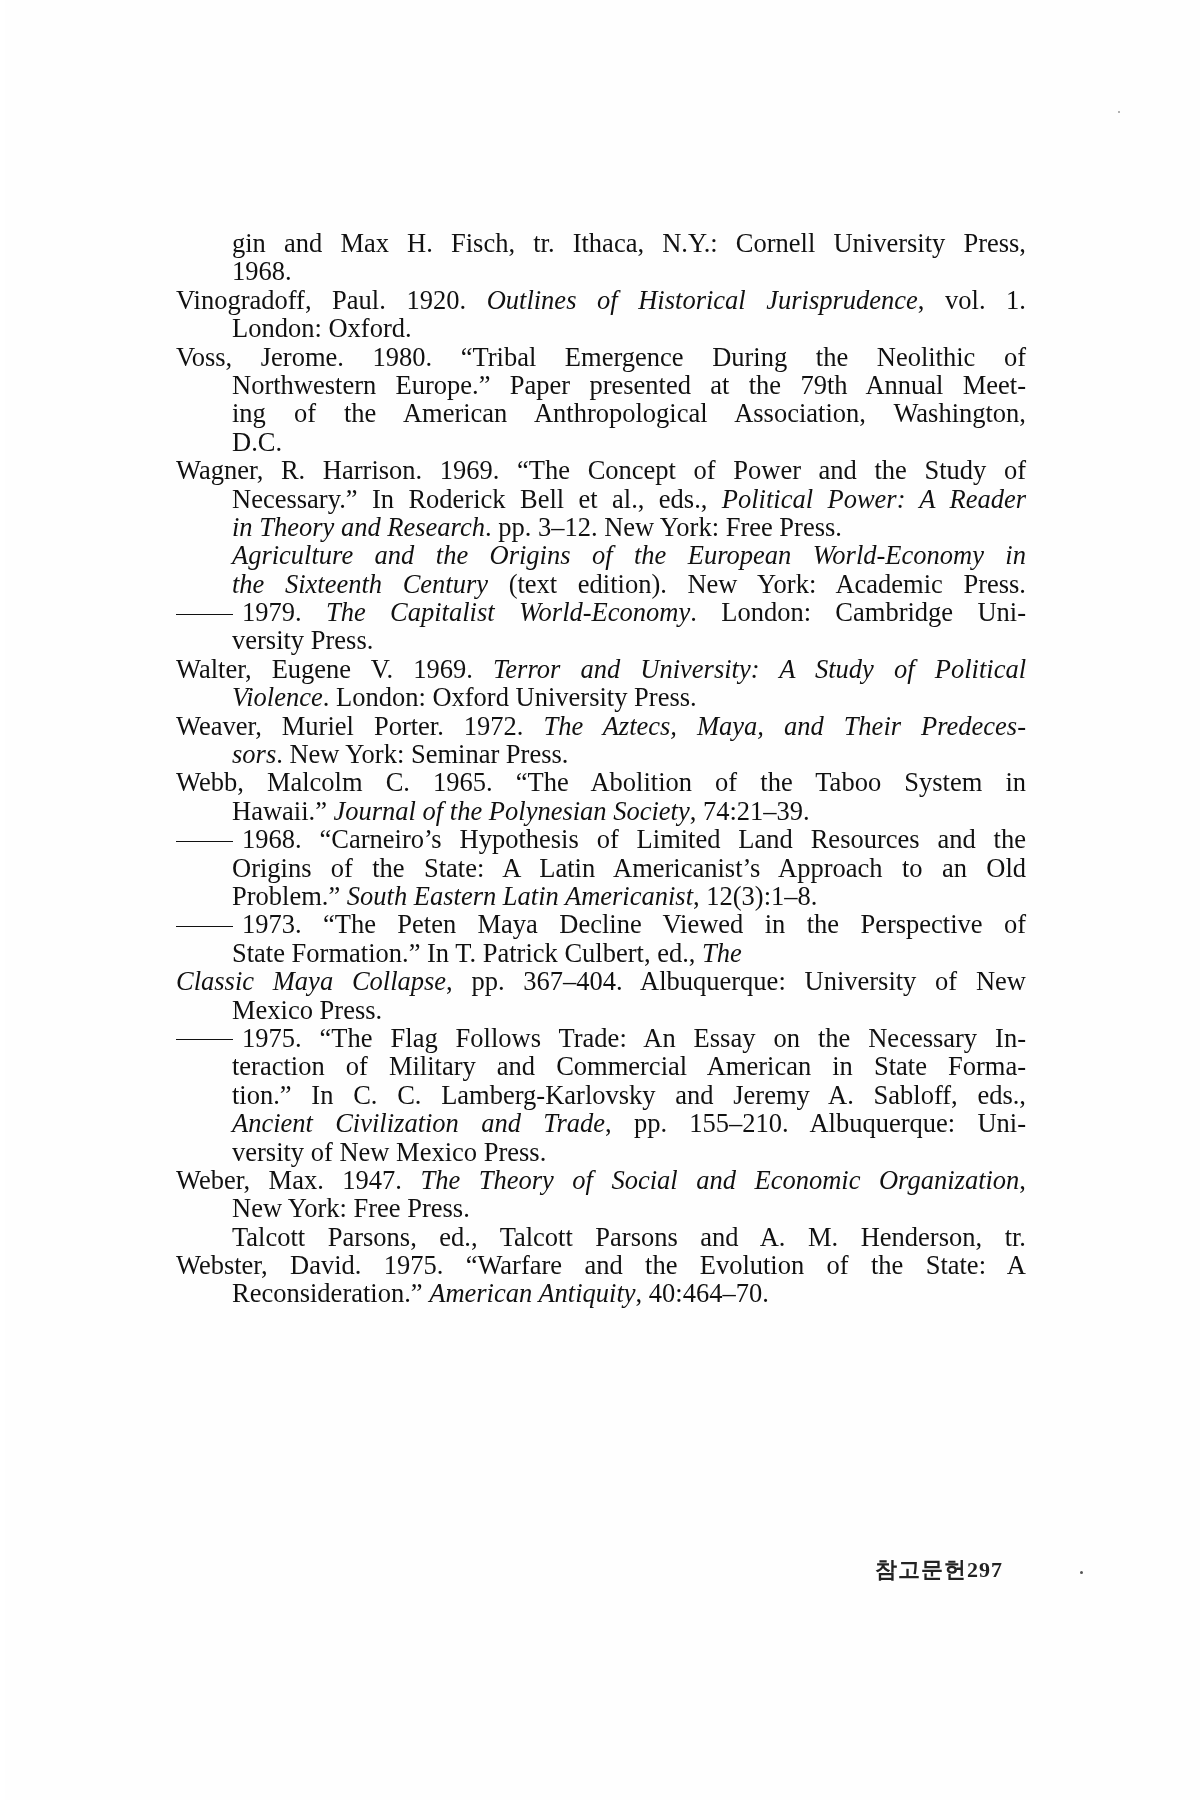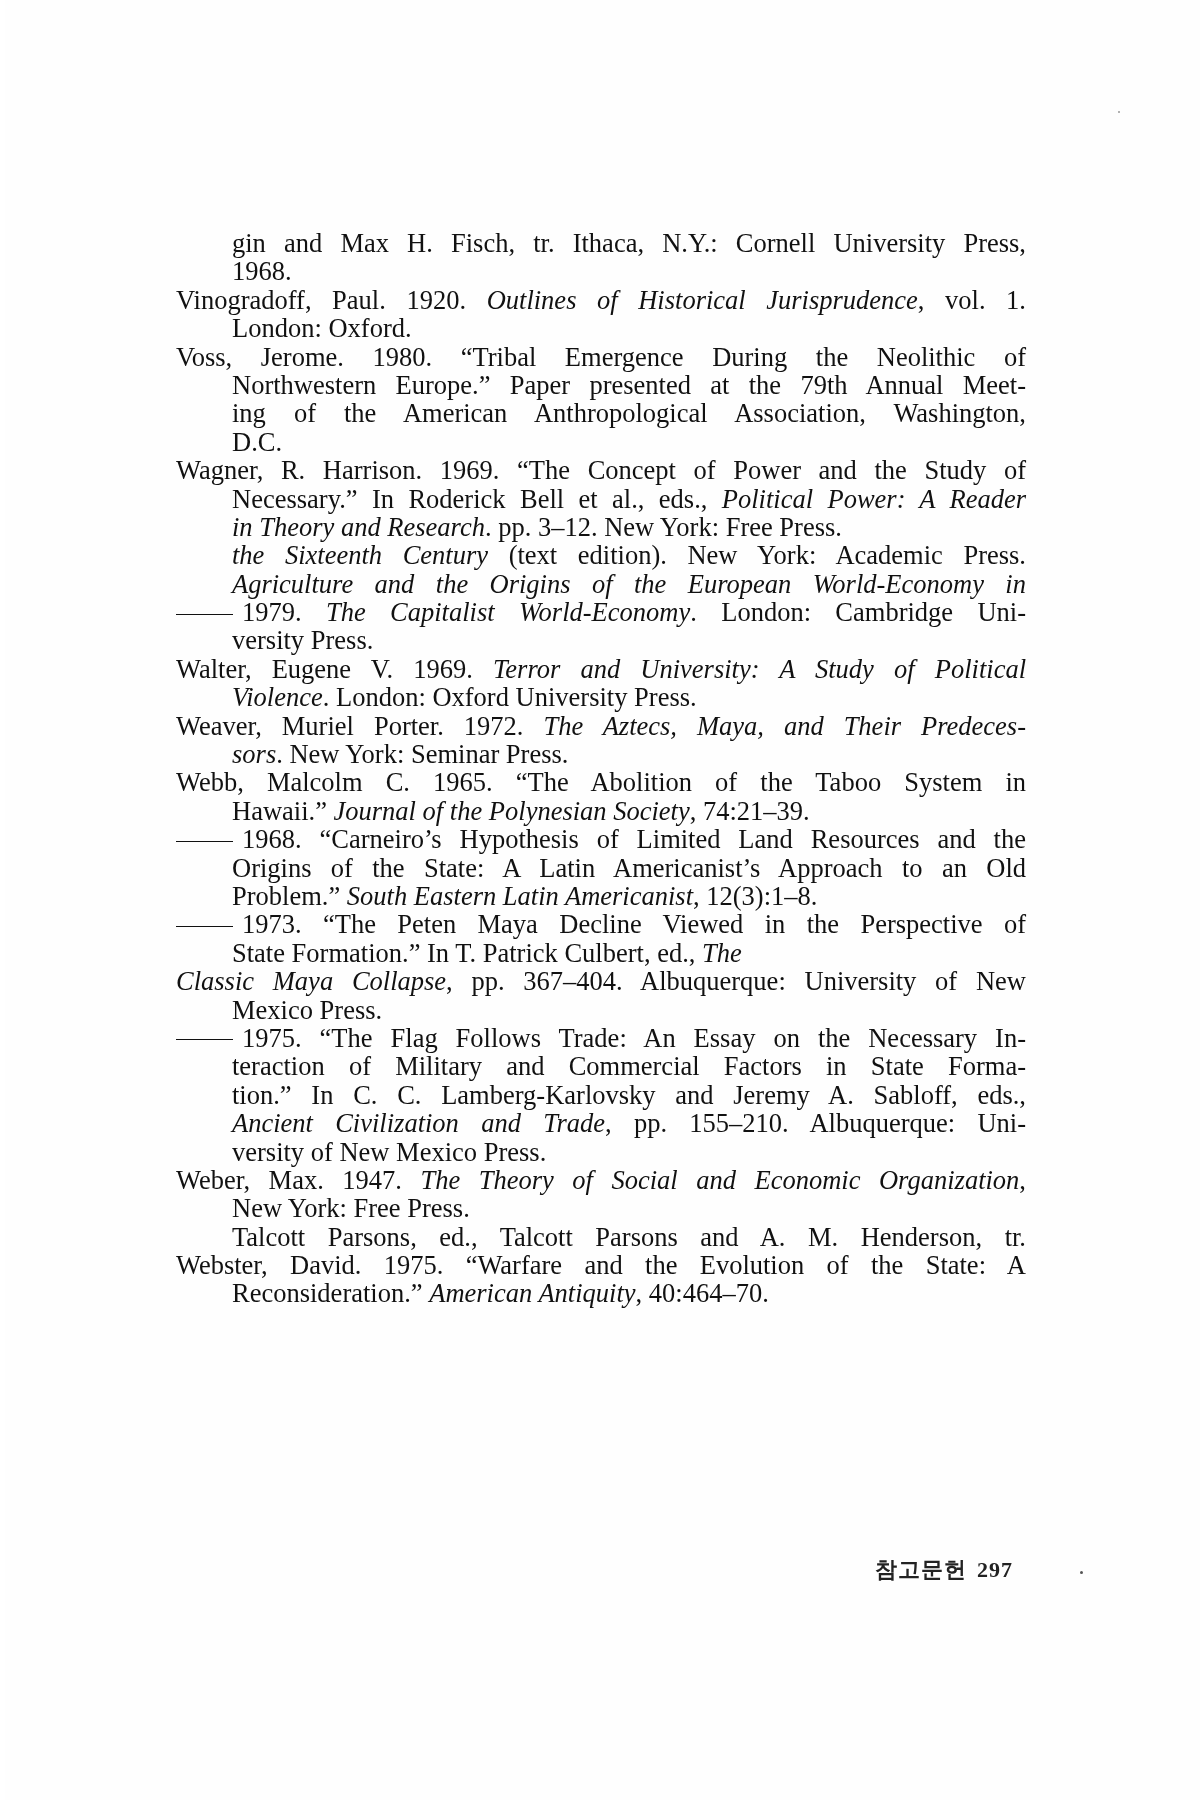--- a/index.html
+++ b/index.html
@@ -48,21 +48,20 @@
       top: 1555px;
       font-size: 22px;
       font-family: "DejaVu Sans", sans-serif;
       font-weight: bold;
       color: #222;
       letter-spacing: 1px;
     }
     .footer .pg {
       font-family: "Liberation Serif", serif;
       font-size: 22px;
-      margin-left: 10px;
     }
     .speck {
       position: absolute;
       width: 3px; height: 3px;
       background: #555;
       border-radius: 50%;
     }
     .speck.a { left: 1075px; top: 1571px; }
     .speck.b { left: 1113px; top: 111px; width: 2px; height: 2px; background: #999; }
   </style>
@@ -75,39 +74,39 @@
       <div class="line cont last"><span>1968.</span></div>
       <div class="line"><span>Vinogradoff, Paul. 1920. </span><span class="it">Outlines of Historical Jurisprudence</span><span>, vol. 1.</span></div>
       <div class="line cont last"><span>London: Oxford.</span></div>
       <div class="line"><span>Voss, Jerome. 1980. “Tribal Emergence During the Neolithic of</span></div>
       <div class="line cont"><span>Northwestern Europe.” Paper presented at the 79th Annual Meet-</span></div>
       <div class="line cont"><span>ing of the American Anthropological Association, Washington,</span></div>
       <div class="line cont last"><span>D.C.</span></div>
       <div class="line"><span>Wagner, R. Harrison. 1969. “The Concept of Power and the Study of</span></div>
       <div class="line cont"><span>Necessary.” In Roderick Bell et al., eds., </span><span class="it">Political Power: A Reader</span></div>
       <div class="line cont last"><span class="it">in Theory and Research</span><span>. pp. 3–12. New York: Free Press.</span></div>
+      <div class="line cont"><span class="it">Agriculture and the Origins of the European World-Economy in</span></div>
       <div class="line cont"><span class="it">the Sixteenth Century</span><span> (text edition). New York: Academic Press.</span></div>
-      <div class="line cont"><span class="it">Agriculture and the Origins of the European World-Economy in</span></div>
       <div class="line"><span class="dash"></span><span>1979. </span><span class="it">The Capitalist World-Economy</span><span>. London: Cambridge Uni-</span></div>
       <div class="line cont last"><span>versity Press.</span></div>
       <div class="line"><span>Walter, Eugene V. 1969. </span><span class="it">Terror and University: A Study of Political</span></div>
       <div class="line cont last"><span class="it">Violence</span><span>. London: Oxford University Press.</span></div>
       <div class="line"><span>Weaver, Muriel Porter. 1972. </span><span class="it">The Aztecs, Maya, and Their Predeces-</span></div>
       <div class="line cont last"><span class="it">sors</span><span>. New York: Seminar Press.</span></div>
       <div class="line"><span>Webb, Malcolm C. 1965. “The Abolition of the Taboo System in</span></div>
       <div class="line cont last"><span>Hawaii.” </span><span class="it">Journal of the Polynesian Society</span><span>, 74:21–39.</span></div>
       <div class="line"><span class="dash"></span><span>1968. “Carneiro’s Hypothesis of Limited Land Resources and the</span></div>
       <div class="line cont"><span>Origins of the State: A Latin Americanist’s Approach to an Old</span></div>
       <div class="line cont last"><span>Problem.” </span><span class="it">South Eastern Latin Americanist</span><span>, 12(3):1–8.</span></div>
       <div class="line"><span class="dash"></span><span>1973. “The Peten Maya Decline Viewed in the Perspective of</span></div>
       <div class="line cont last"><span>State Formation.” In T. Patrick Culbert, ed., </span><span class="it">The</span></div>
       <div class="line"><span class="it">Classic Maya Collapse</span><span>, pp. 367–404. Albuquerque: University of New</span></div>
       <div class="line cont last"><span>Mexico Press.</span></div>
       <div class="line"><span class="dash"></span><span>1975. “The Flag Follows Trade: An Essay on the Necessary In-</span></div>
-      <div class="line cont"><span>teraction of Military and Commercial Factors in State Forma-</span></div>
+      <div class="line cont"><span>teraction of Military and Commercial American in State Forma-</span></div>
       <div class="line cont"><span>tion.” In C. C. Lamberg-Karlovsky and Jeremy A. Sabloff, eds.,</span></div>
       <div class="line cont"><span class="it">Ancient Civilization and Trade</span><span>, pp. 155–210. Albuquerque: Uni-</span></div>
       <div class="line cont last"><span>versity of New Mexico Press.</span></div>
       <div class="line"><span>Weber, Max. 1947. </span><span class="it">The Theory of Social and Economic Organization</span><span>,</span></div>
       <div class="line cont last"><span>New York: Free Press.</span></div>
       <div class="line cont"><span>Talcott Parsons, ed., Talcott Parsons and A. M. Henderson, tr.</span></div>
       <div class="line"><span>Webster, David. 1975. “Warfare and the Evolution of the State: A</span></div>
       <div class="line cont last"><span>Reconsideration.” </span><span class="it">American Antiquity</span><span>, 40:464–70.</span></div>
     </div>
 

